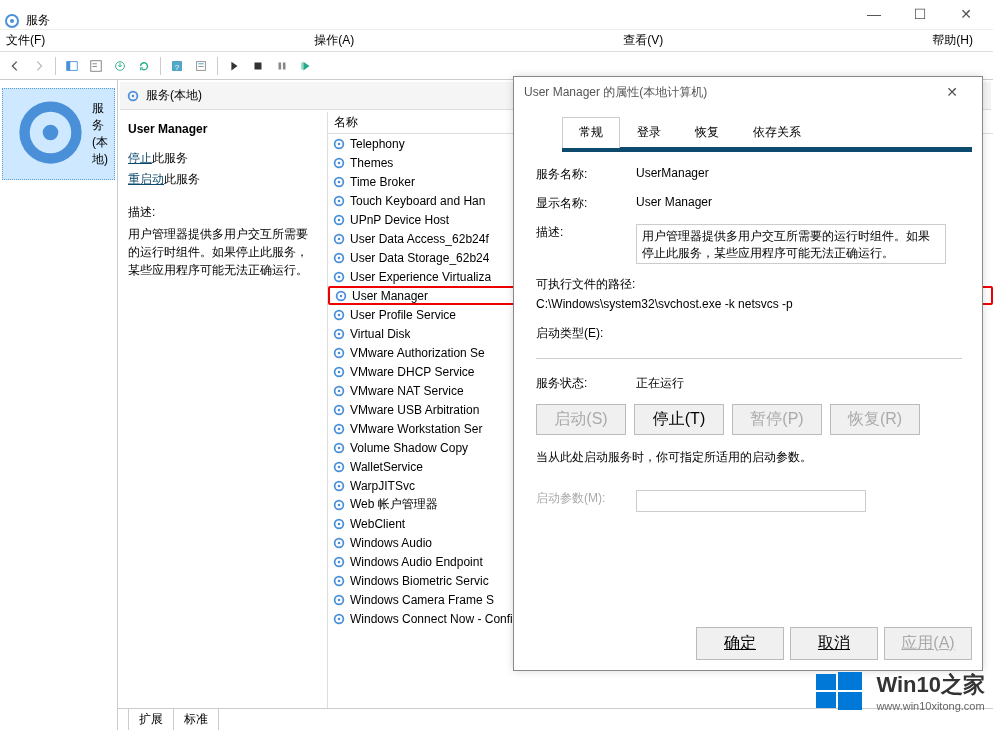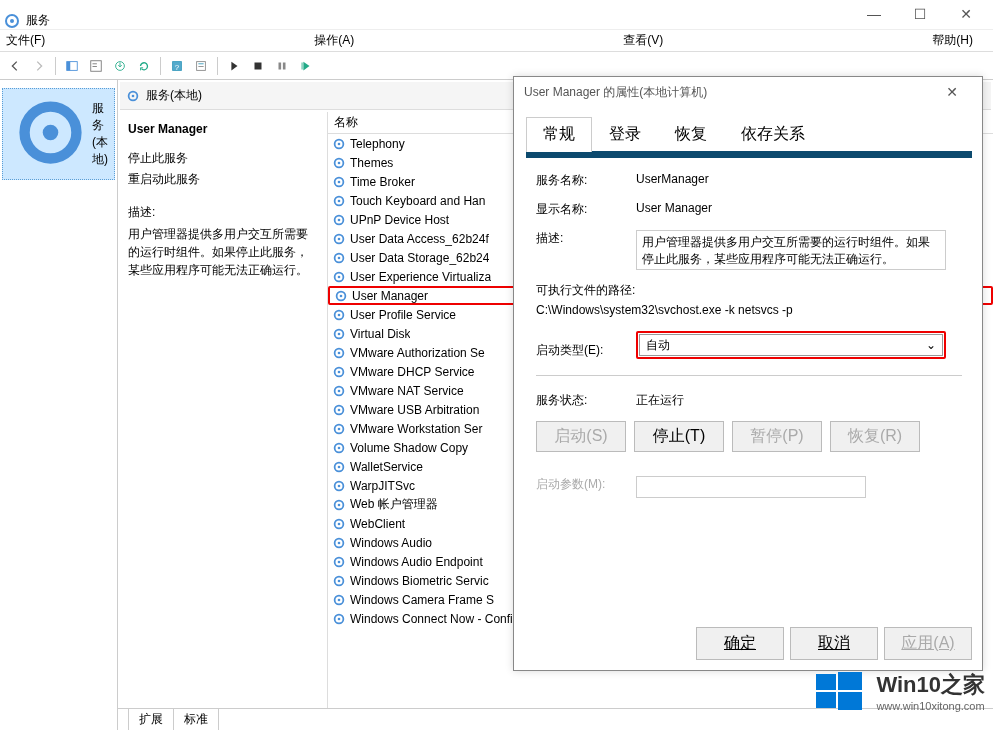--- a/index.html
+++ b/index.html
@@ -25,52 +25,52 @@
 
 .main { display: flex; height: calc(100% - 80px); }
 .treepane { width: 118px; border-right: 1px solid #ccc; padding-top: 6px; }
 .tree-item { display: flex; align-items: center; font-size: 12px; padding: 2px 6px; background: #cde8ff; border: 1px dotted #5a9ed6; margin: 2px; }
 
 .detailpane { flex: 1; display: flex; flex-direction: column; position: relative; }
 .detailheader { height: 28px; border-bottom: 1px solid #ddd; margin: 2px; display: flex; align-items: center; background: #f5f5f5; padding: 0 6px; font-size: 12px; }
 .detailsplit { display: flex; flex: 1; }
 .descpane { width: 210px; padding: 10px; font-size: 12px; border-right: 1px solid #ddd; }
 .desc-title { font-weight: bold; margin-bottom: 14px; }
-.desc-link { color: #000000; cursor: pointer; }
+.desc-link { color: #0c4a6e; text-decoration: underline; cursor: pointer; }
 .desc-line { margin-bottom: 4px; }
 .desc-label { margin-top: 16px; margin-bottom: 4px; }
 .desc-text { line-height: 1.5; }
 
 .listpane { flex: 1; overflow: hidden; }
 .listheader { height: 22px; font-size: 12px; display: flex; align-items: center; padding: 0 6px; border-bottom: 1px solid #ddd; }
 .listitems { font-size: 12px; }
 .li { display: flex; align-items: center; padding: 1px 4px; height: 19px; }
 .li.selected { border: 2px solid #e00; border-radius: 2px; }
 .li .gear { width: 14px; height: 14px; margin-right: 4px; flex-shrink: 0; }
 .li span { white-space: nowrap; overflow: hidden; }
 
 .tabs-footer { position: absolute; bottom: 0; left: 0; right: 0; height: 22px; border-top: 1px solid #ccc; display: flex; align-items: center; font-size: 12px; padding: 0 10px; background: #fff; }
 .ftab { border: 1px solid #ccc; border-bottom: none; padding: 2px 10px; margin-right: -1px; background: #fff; position: relative; top: -1px; }
 
 
 .dialog { position: absolute; right: 10px; top: 76px; width: 470px; height: 595px; background: #fff; border: 1px solid #888; box-shadow: 0 0 8px rgba(0,0,0,0.15); display: flex; flex-direction: column; }
 .dlg-title { height: 30px; display: flex; align-items: center; padding: 0 10px; font-size: 12px; color: #555; }
 .dlg-close { margin-left: auto; width: 40px; text-align: center; font-size: 14px; color: #555; }
 .dlg-body { flex: 1; padding: 10px 10px 10px 12px; }
-.dlg-tabs { display: flex; border-bottom: 7px solid #0c4a6e; font-size: 16px; }
+.dlg-tabs { display: flex; border-bottom: 5px solid #0c4a6e; font-size: 12px; margin-left: 36px; }
 .dlg-tab { padding: 6px 16px; border: 1px solid transparent; border-bottom: none; }
 .dlg-tab.active { border-color: #ccc; background: #fff; margin-bottom: -1px; }
 .dlg-content { padding: 14px 10px; font-size: 12px; }
 .row { display: flex; margin-bottom: 12px; align-items: flex-start; }
 .row .lbl { width: 100px; flex-shrink: 0; }
 .row .val { flex: 1; }
 .desc-box { border: 1px solid #ccc; padding: 3px 5px; height: 40px; width: 310px; overflow: hidden; line-height: 1.4; }
 .path-section { margin-top: 8px; margin-bottom: 14px; }
 .path-lbl { margin-bottom: 4px; }
-.startup-row { display: flex; align-items: flex-end; margin-bottom: 8px; }
+.startup-row { display: flex; align-items: center; margin-bottom: 8px; gap: 12px; }
 .startup-row .lbl { width: 100px; }
 .select-box { border: 2px solid #e00; border-radius: 2px; padding: 1px; width: 310px; }
 .select-inner { border: 1px solid #999; padding: 3px 6px; display: flex; justify-content: space-between; height: 22px; align-items: center; }
 .hr { border-top: 1px solid #ccc; margin: 16px 0; }
 .btn-row { display: flex; gap: 8px; margin-top: 10px; }
 .dbtn { border: 1px solid #bbb; background: #f0f0f0; font-size: 16px; padding: 4px 0; width: 90px; text-align: center; }
 .dbtn.disabled { color: #aaa; }
 .note { margin-top: 14px; }
 .param-row { display: flex; align-items: flex-start; margin-top: 24px; }
 .param-row .lbl { width: 100px; color: #aaa; }
@@ -434,38 +434,33 @@
       <div class="row">
           <div class="lbl">描述:</div>
           <div class="desc-box">用户管理器提供多用户交互所需要的运行时组件。如果停止此服务，某些应用程序可能无法正确运行。</div>
         </div>
       <div class="path-section">
         <div class="path-lbl">可执行文件的路径:</div>
         <div>C:\Windows\system32\svchost.exe -k netsvcs -p</div>
       </div>
       <div class="startup-row">
         <div class="lbl">启动类型(E):</div>
-        <div class="select-box">
-          <div class="select-inner">
-            <span>自动</span>
-            <span>⌄</span>
-          </div>
-        </div>
       </div>
       <div class="hr"></div>
       <div class="row">
           <div class="lbl">服务状态:</div>
           <div class="val">正在运行</div>
         </div>
       <div class="btn-row">
         <div class="dbtn disabled">启动(S)</div>
         <div class="dbtn">停止(T)</div>
         <div class="dbtn disabled">暂停(P)</div>
         <div class="dbtn disabled">恢复(R)</div>
       </div>
+      <div class="note">当从此处启动服务时，你可指定所适用的启动参数。</div>
       <div class="param-row">
         <div class="lbl">启动参数(M):</div>
         <div class="param-input"></div>
       </div>
     </div>
   </div>
   <div class="dlg-footer">
     <div class="dbtn">确定</div>
     <div class="dbtn">取消</div>
     <div class="dbtn disabled">应用(A)</div>

